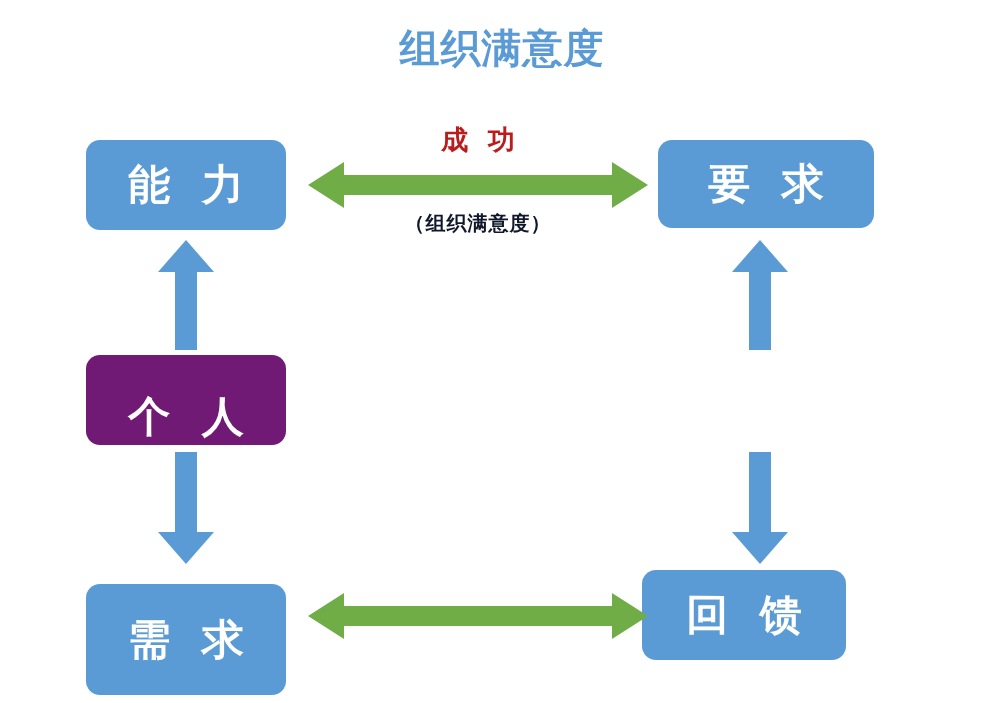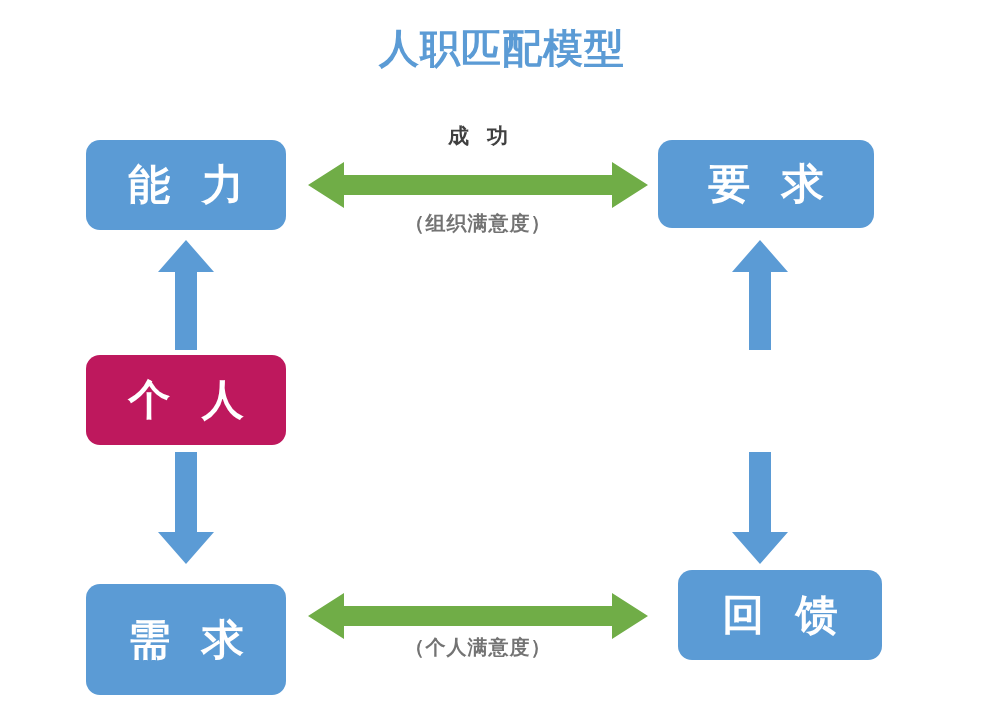--- a/index.html
+++ b/index.html
@@ -41,28 +41,28 @@
     align-items: center;
     justify-content: center;
     color: #ffffff;
     font-size: 42px;
     font-weight: bold;
     letter-spacing: 10px;
     text-indent: 10px;
     box-sizing: border-box;
   }
   .box.blue  { background: #5B9BD5; }
-  .box.green { background: #be185d; }
+  .box.green { background: #701a75; align-items: flex-end; }
 
   .box-ability   { left: 86px;  top: 140px; width: 200px; height: 90px; }
   .box-person    { left: 86px;  top: 355px; width: 200px; height: 90px; }
   .box-need      { left: 86px;  top: 584px; width: 200px; height: 111px; }
   .box-require   { left: 658px; top: 140px; width: 216px; height: 88px; }
   .box-position  { left: 658px; top: 355px; width: 204px; height: 90px; }
-  .box-feedback  { left: 678px; top: 570px; width: 204px; height: 90px; }
+  .box-feedback  { left: 642px; top: 570px; width: 204px; height: 90px; }
 
   
   .varrow {
     position: absolute;
     width: 60px;
   }
   .varrow svg { display: block; }
 
   .varrow-left-up    { left: 156px; top: 240px; height: 110px; }
   .varrow-left-down  { left: 156px; top: 452px; height: 112px; }
@@ -75,47 +75,47 @@
     height: 56px;
   }
   .harrow svg { display: block; }
   .harrow-top    { left: 308px; top: 157px; width: 340px; }
   .harrow-bottom { left: 308px; top: 588px; width: 340px; }
 
   
   .cap-main {
     position: absolute;
     text-align: center;
-    font-size: 21px;
+    font-size: 27px;
     font-weight: bold;
-    color: #404040;
+    color: #b91c1c;
     letter-spacing: 6px;
     text-indent: 6px;
     white-space: nowrap;
   }
   .cap-sub {
     position: absolute;
     text-align: center;
     font-size: 20px;
     font-weight: bold;
-    color: #737373;
+    color: #0f172a;
     letter-spacing: 1px;
     white-space: nowrap;
   }
   .cap-success      { left: 308px; top: 122px; width: 340px; }
   .cap-success-sub  { left: 298px; top: 210px; width: 360px; }
   .cap-happy        { left: 308px; top: 556px; width: 340px; }
   .cap-happy-sub    { left: 298px; top: 634px; width: 360px; }
 </style>
 </head>
 <body>
 
 <div id="canvas">
 
-  <div class="title">人职匹配模型</div>
+  <div class="title">组织满意度</div>
 
   <div class="box blue box-ability">
     <span>能 力</span>
   </div>
 
   <div class="box green box-person">
     <span>个 人</span>
   </div>
 
   <div class="box blue box-need">
@@ -165,15 +165,14 @@
 
   <div class="cap-sub cap-success-sub">（组织满意度）</div>
 
 
   <div class="harrow harrow-bottom">
     <svg width="340" height="56" viewBox="0 0 340 56" preserveAspectRatio="none" aria-hidden="true">
       <polygon points="0,28 36,5 36,18 304,18 304,5 340,28 304,51 304,38 36,38 36,51" fill="#70AD47"></polygon>
     </svg>
   </div>
 
-  <div class="cap-sub cap-happy-sub">（个人满意度）</div>
 
 </div>
 
 </body></html>

